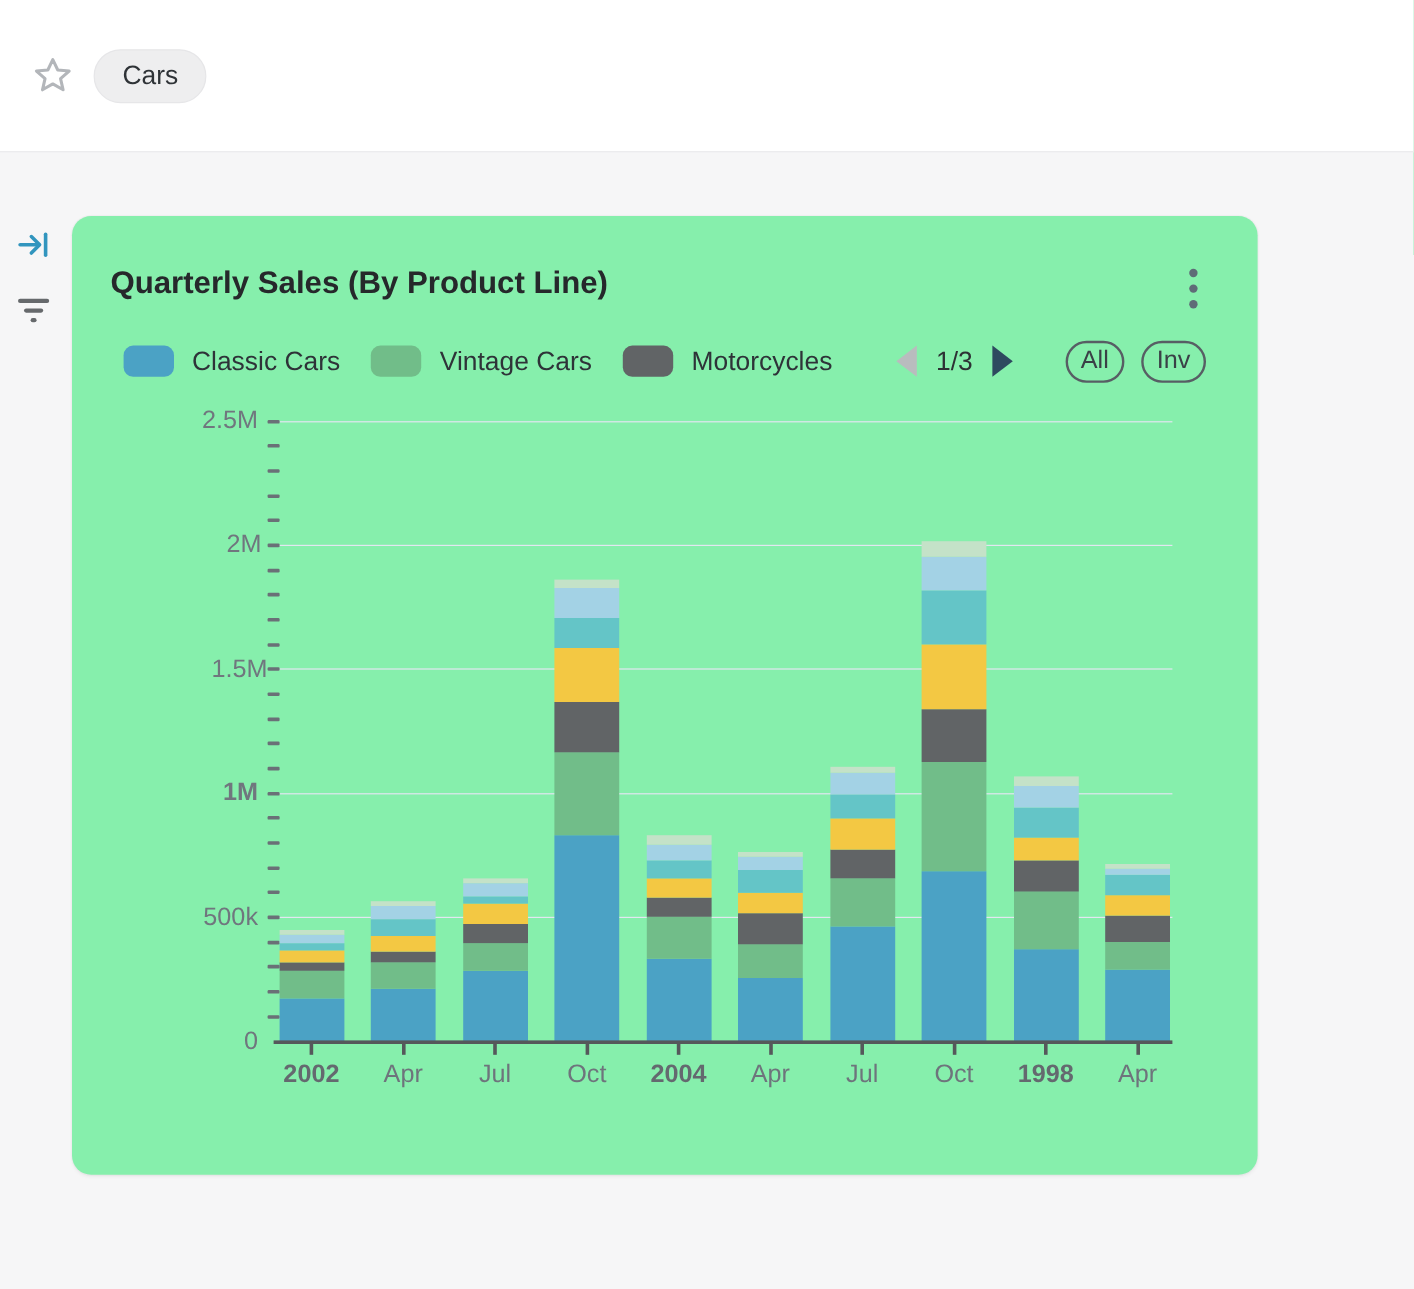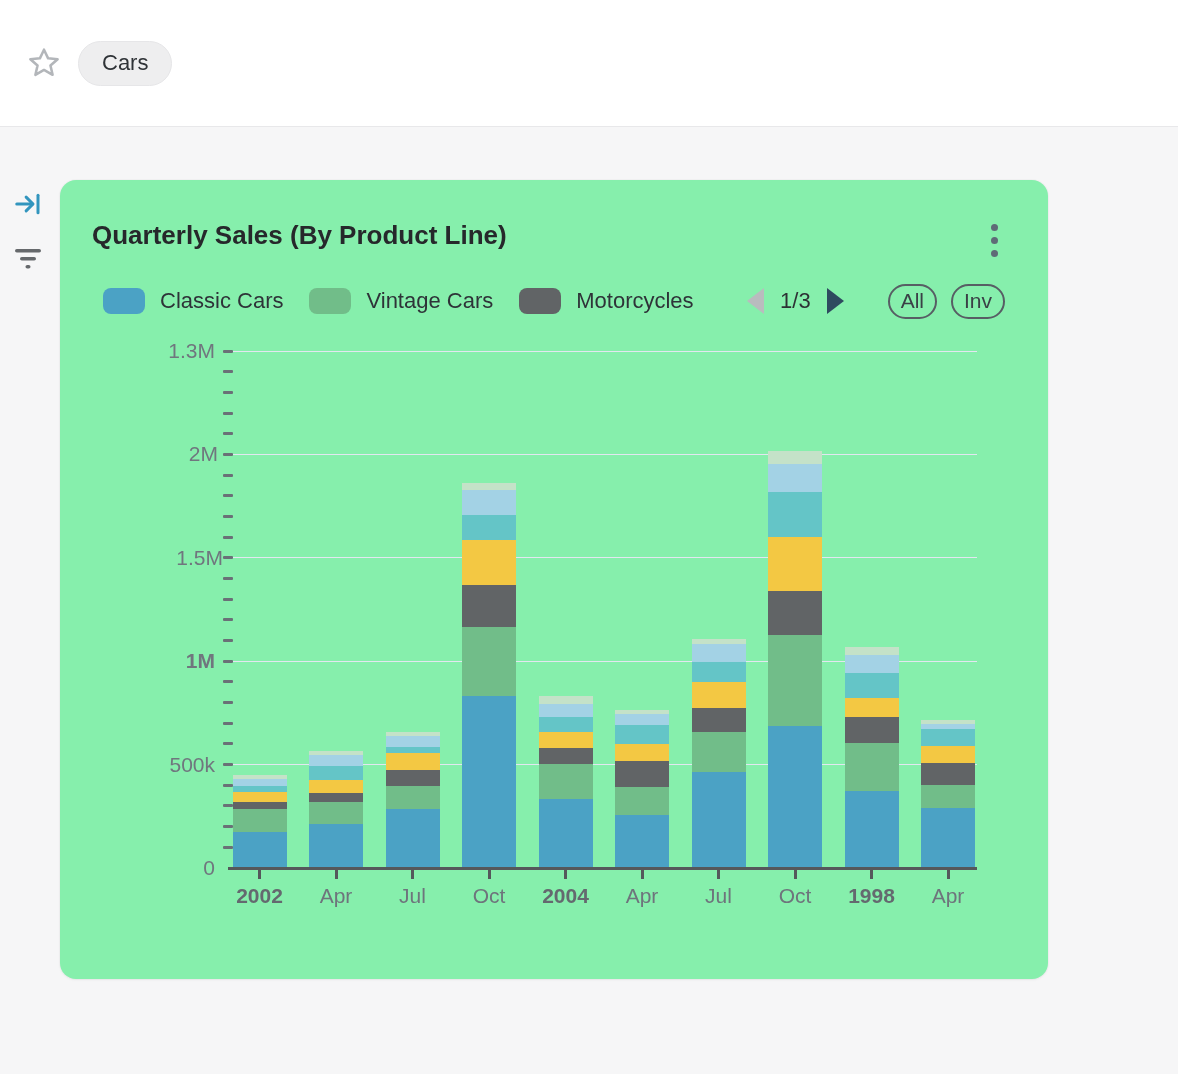--- a/index.html
+++ b/index.html
@@ -120,21 +120,21 @@
       <div class="y-label" style="left: 0px; width: 155px; top: 676px;">0</div>
       <div class="gridline" style="left: 172px; width: 745px; top: 584.1px;"></div>
       <div class="y-label" style="left: 0px; width: 155px; top: 572.6px;">500k</div>
       <div class="gridline" style="left: 172px; width: 745px; top: 480.7px;"></div>
       <div class="y-label" style="left: 0px; width: 155px; top: 469.2px; font-weight: bold;">1M</div>
       <div class="gridline" style="left: 172px; width: 745px; top: 377.3px;"></div>
       <div class="y-label" style="left: 8px; width: 155px; top: 365.8px;">1.5M</div>
       <div class="gridline" style="left: 172px; width: 745px; top: 273.9px;"></div>
       <div class="y-label" style="left: 3px; width: 155px; top: 262.4px;">2M</div>
       <div class="gridline" style="left: 172px; width: 745px; top: 170.5px;"></div>
-      <div class="y-label" style="left: 0px; width: 155px; top: 159px;">1.3M</div>
+      <div class="y-label" style="left: 0px; width: 155px; top: 159px;">2.5M</div>
       <div class="y-dash" style="left: 163px; top: 665.82px;"></div>
       <div class="y-dash" style="left: 163px; top: 645.14px;"></div>
       <div class="y-dash" style="left: 163px; top: 624.46px;"></div>
       <div class="y-dash" style="left: 163px; top: 603.78px;"></div>
       <div class="y-dash" style="left: 163px; top: 583.1px;"></div>
       <div class="y-dash" style="left: 163px; top: 562.42px;"></div>
       <div class="y-dash" style="left: 163px; top: 541.74px;"></div>
       <div class="y-dash" style="left: 163px; top: 521.06px;"></div>
       <div class="y-dash" style="left: 163px; top: 500.38px;"></div>
       <div class="y-dash" style="left: 163px; top: 479.7px;"></div>

